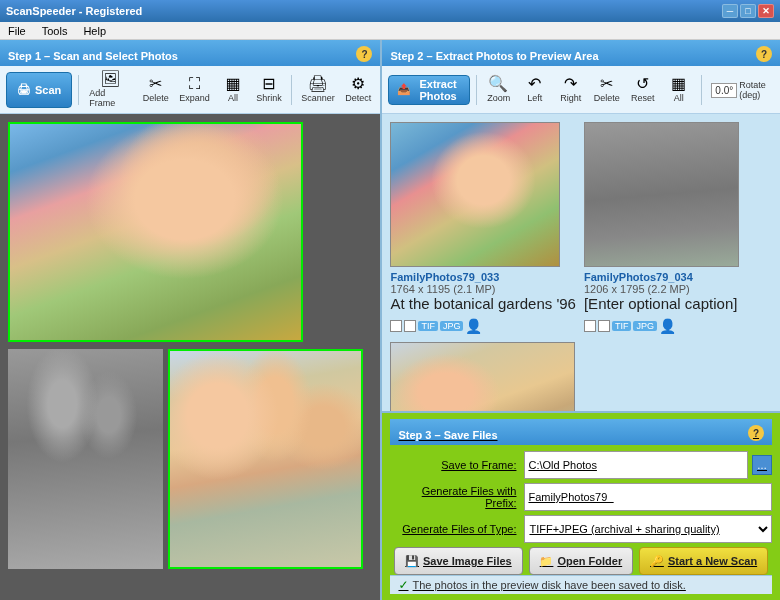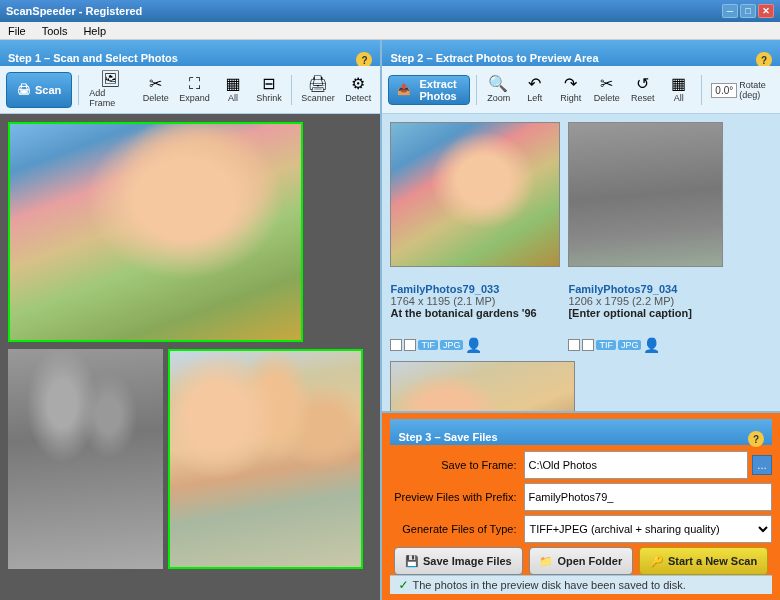--- a/index.html
+++ b/index.html
@@ -62,23 +62,23 @@
     .right-panel {
       flex: 1;
       display: flex;
       flex-direction: column;
     }
 
     
     .section-header {
       background: linear-gradient(to bottom, #5baee8, #3a8fd4);
       color: white;
-      padding: 12px 8px;
-      display: flex;
-      align-items: flex-start;
+      padding: 4px 8px;
+      display: flex;
+      align-items: flex-end;
       font-size: 12px;
       font-weight: bold;
       gap: 6px;
       height: 26px;
     }
     .section-help {
       margin-left: auto;
       width: 16px; height: 16px;
       background: #f5c842;
       border-radius: 50%;
@@ -191,44 +191,44 @@
       padding: 8px;
       display: flex;
       flex-wrap: wrap;
       gap: 8px;
       align-content: flex-start;
     }
 
     .photo-card {
       display: flex;
       flex-direction: column;
-      gap: 16px;
+      gap: 4px;
     }
 
     .photo-thumb {
       border: 1px solid #888;
       background: #eee;
       overflow: hidden;
     }
 
     .photo-meta {
       font-size: 10px;
       color: #333;
     }
     .photo-meta .filename {
       color: #1a5fa8;
       font-weight: bold;
     }
     .photo-meta .dimensions {
       color: #555;
     }
     .photo-meta .caption {
-      font-weight: bold;
+      font-weight: normal;
       color: #222;
-      font-size: 11px;
+      font-size: 15px;
     }
 
     .photo-actions {
       display: flex;
       align-items: center;
       gap: 2px;
       margin-top: 2px;
     }
     .photo-actions .act-check {
       width: 12px; height: 12px;
@@ -244,23 +244,24 @@
       cursor: pointer;
     }
     .act-share {
       font-size: 14px;
       cursor: pointer;
       color: #2a7fd4;
     }
 
     
     .save-section {
-      background: #f97316;
+      background: #84cc16;
       border-top: 2px solid #8ab8d8;
       padding: 6px 8px;
+      text-decoration: underline;
     }
 
     .save-row {
       display: flex;
       align-items: center;
       margin-bottom: 4px;
       gap: 4px;
     }
     .save-label {
       width: 130px;
@@ -541,21 +542,21 @@
         <div class="section-help">?</div>
       </div>
 
       <div class="save-row">
         <span class="save-label">Save to Frame:</span>
         <input class="save-input" type="text" value="C:\Old Photos" style="">
         <div class="save-browse">…</div>
       </div>
 
       <div class="save-row">
-        <span class="save-label">Preview Files with Prefix:</span>
+        <span class="save-label">Generate Files with Prefix:</span>
         <input class="save-input" type="text" value="FamilyPhotos79_" style="">
       </div>
 
       <div class="save-row">
         <span class="save-label">Generate Files of Type:</span>
         <select class="save-select">
           <option>TIFF+JPEG (archival + sharing quality)</option>
         </select>
       </div>
 

